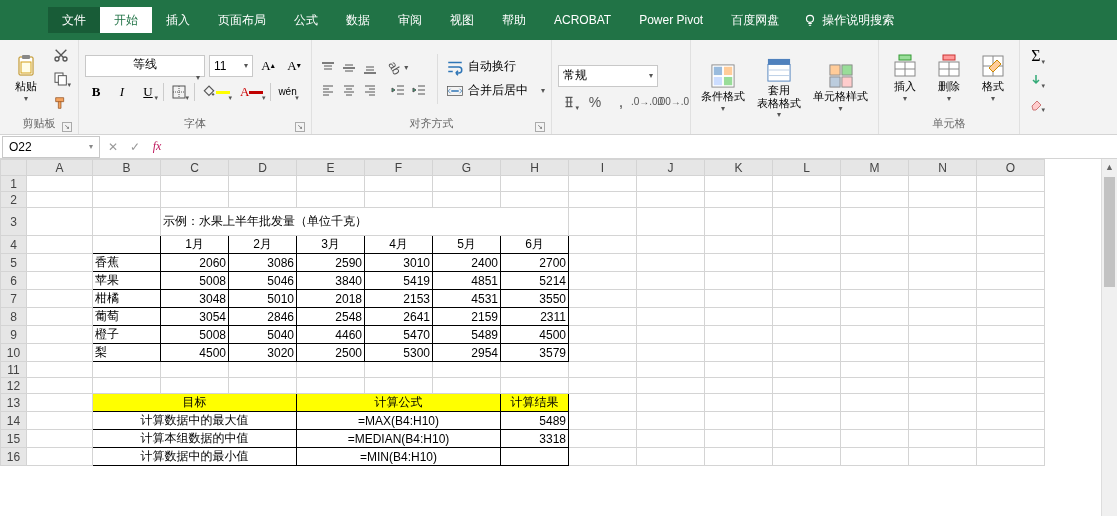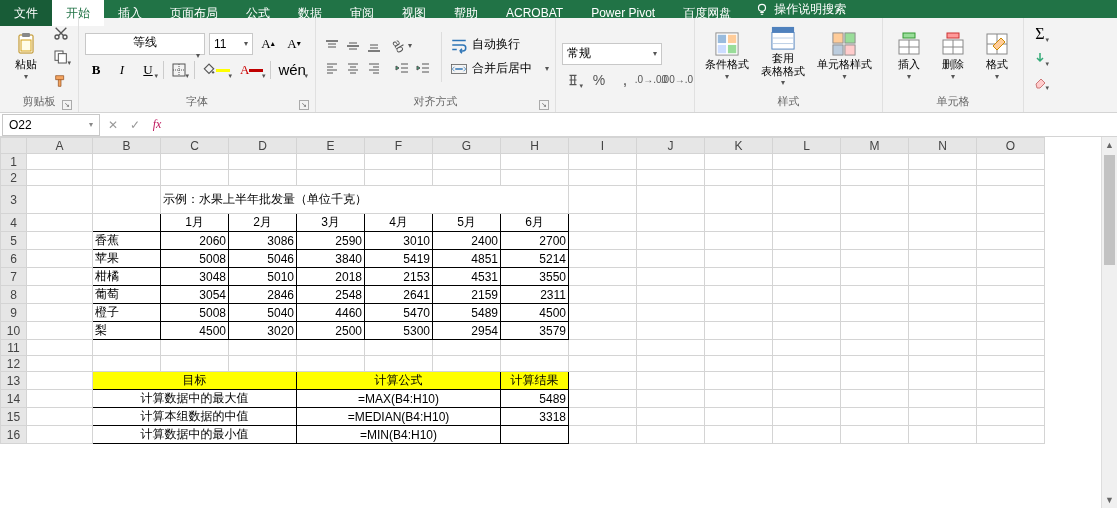--- a/index.html
+++ b/index.html
@@ -1,19 +1,19 @@
 <!DOCTYPE html>
 <html><head>
 <meta charset="utf-8">
 <style>
 * { box-sizing: border-box; margin: 0; padding: 0; }
 body { font-family: "Microsoft YaHei", "SimSun", Arial, sans-serif; font-size: 12px; background: #fff; overflow: hidden; width: 1117px; height: 516px; }
 
 
-.tab-bar { background: #217346; display: flex; height: 18px; color: #fff; }
+.tab-bar { background: #217346; display: flex; align-items: center; height: 40px; color: #fff; padding-left: 48px; }
 .tab-file { background: #185c37; padding: 0 14px; height: 26px; display: flex; align-items: center; }
 .tab { padding: 0 14px; height: 26px; display: flex; align-items: center; cursor: pointer; }
 .tab.active { background: #fff; color: #217346; font-weight: normal; }
 .tab-tell { display: flex; align-items: center; padding: 0 10px; gap: 5px; }
 .bulb-icon { width: 14px; height: 14px; }
 
 
 .ribbon { background: #f3f3f3; border-bottom: 1px solid #d4d4d4; display: flex; height: 95px; }
 .ribbon-group { border-right: 1px solid #e0e0e0; display: flex; flex-direction: column; padding: 3px 6px 0; }
 .ribbon-group-body { flex: 1; display: flex; align-items: center; gap: 4px; }
@@ -196,21 +196,21 @@
               <div style="width:14px;height:3px;background:#ffff00;margin-top:1px;"></div>
               <span class="dd">▾</span>
             </div>
           <div class="icon-btn wide-icon-btn">
               <span class="font-btn" style="color:#c00;">A</span>
               <div style="width:14px;height:3px;background:#c00000;margin-top:1px;"></div>
               <span class="dd">▾</span>
             </div>
           <div style="width:1px;height:18px;background:#ccc;"></div>
           <div class="icon-btn wide-icon-btn">
-              <span style="font-size:15px;">wén</span>
+              <span style="font-size:10px;">wén</span>
               <span class="dd">▾</span>
             </div>
         </div>
       </div>
     </div>
     <div class="ribbon-group-label"><span>字体</span><span class="launcher">↘</span></div>
   </div>
 
   <div class="ribbon-group">
     <div class="ribbon-group-body">
@@ -368,21 +368,20 @@
               <rect x="1" y="1" width="11" height="11" fill="#fc9" stroke="#888"></rect>
               <rect x="14" y="1" width="11" height="11" fill="#9d9" stroke="#888"></rect>
               <rect x="1" y="14" width="11" height="11" fill="#bcd" stroke="#888"></rect>
               <rect x="14" y="14" width="11" height="11" fill="#fcc" stroke="#888"></rect>
             </svg>
           </div>
         <div class="big-btn-label"><span>单元格样式</span></div>
           <div class="dd-arrow">▾</div>
       </div>
     </div>
-    <div class="ribbon-group-label"><span>样式</span></div>
   </div>
 
   <div class="ribbon-group">
     <div class="ribbon-group-body">
       <div class="big-btn">
         <div class="big-btn-icon">
             <svg width="24" height="24" viewBox="0 0 24 24">
               <rect x="2" y="8" width="20" height="14" fill="#fff" stroke="#888"></rect>
               <line x1="2" y1="15" x2="22" y2="15" stroke="#888"></line>
               <line x1="12" y1="8" x2="12" y2="22" stroke="#888"></line>

